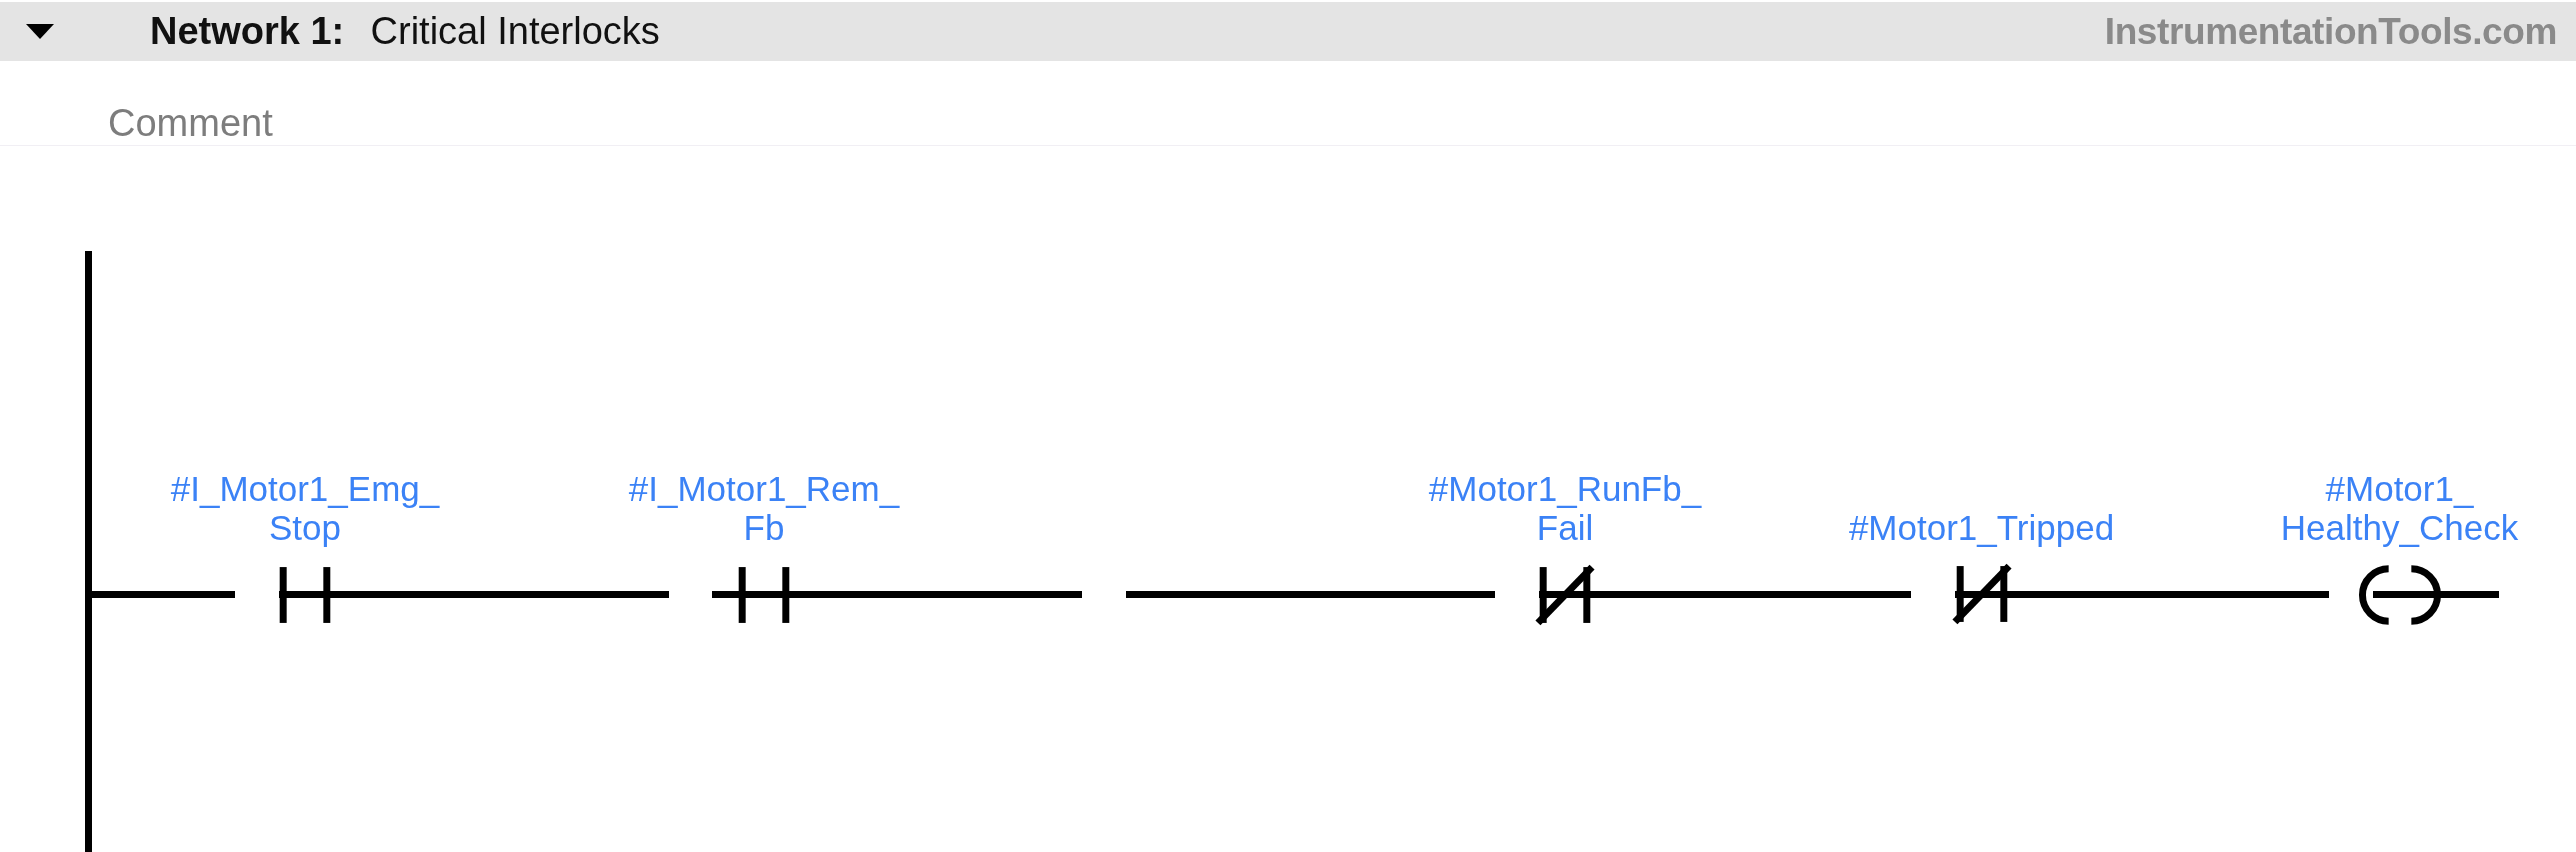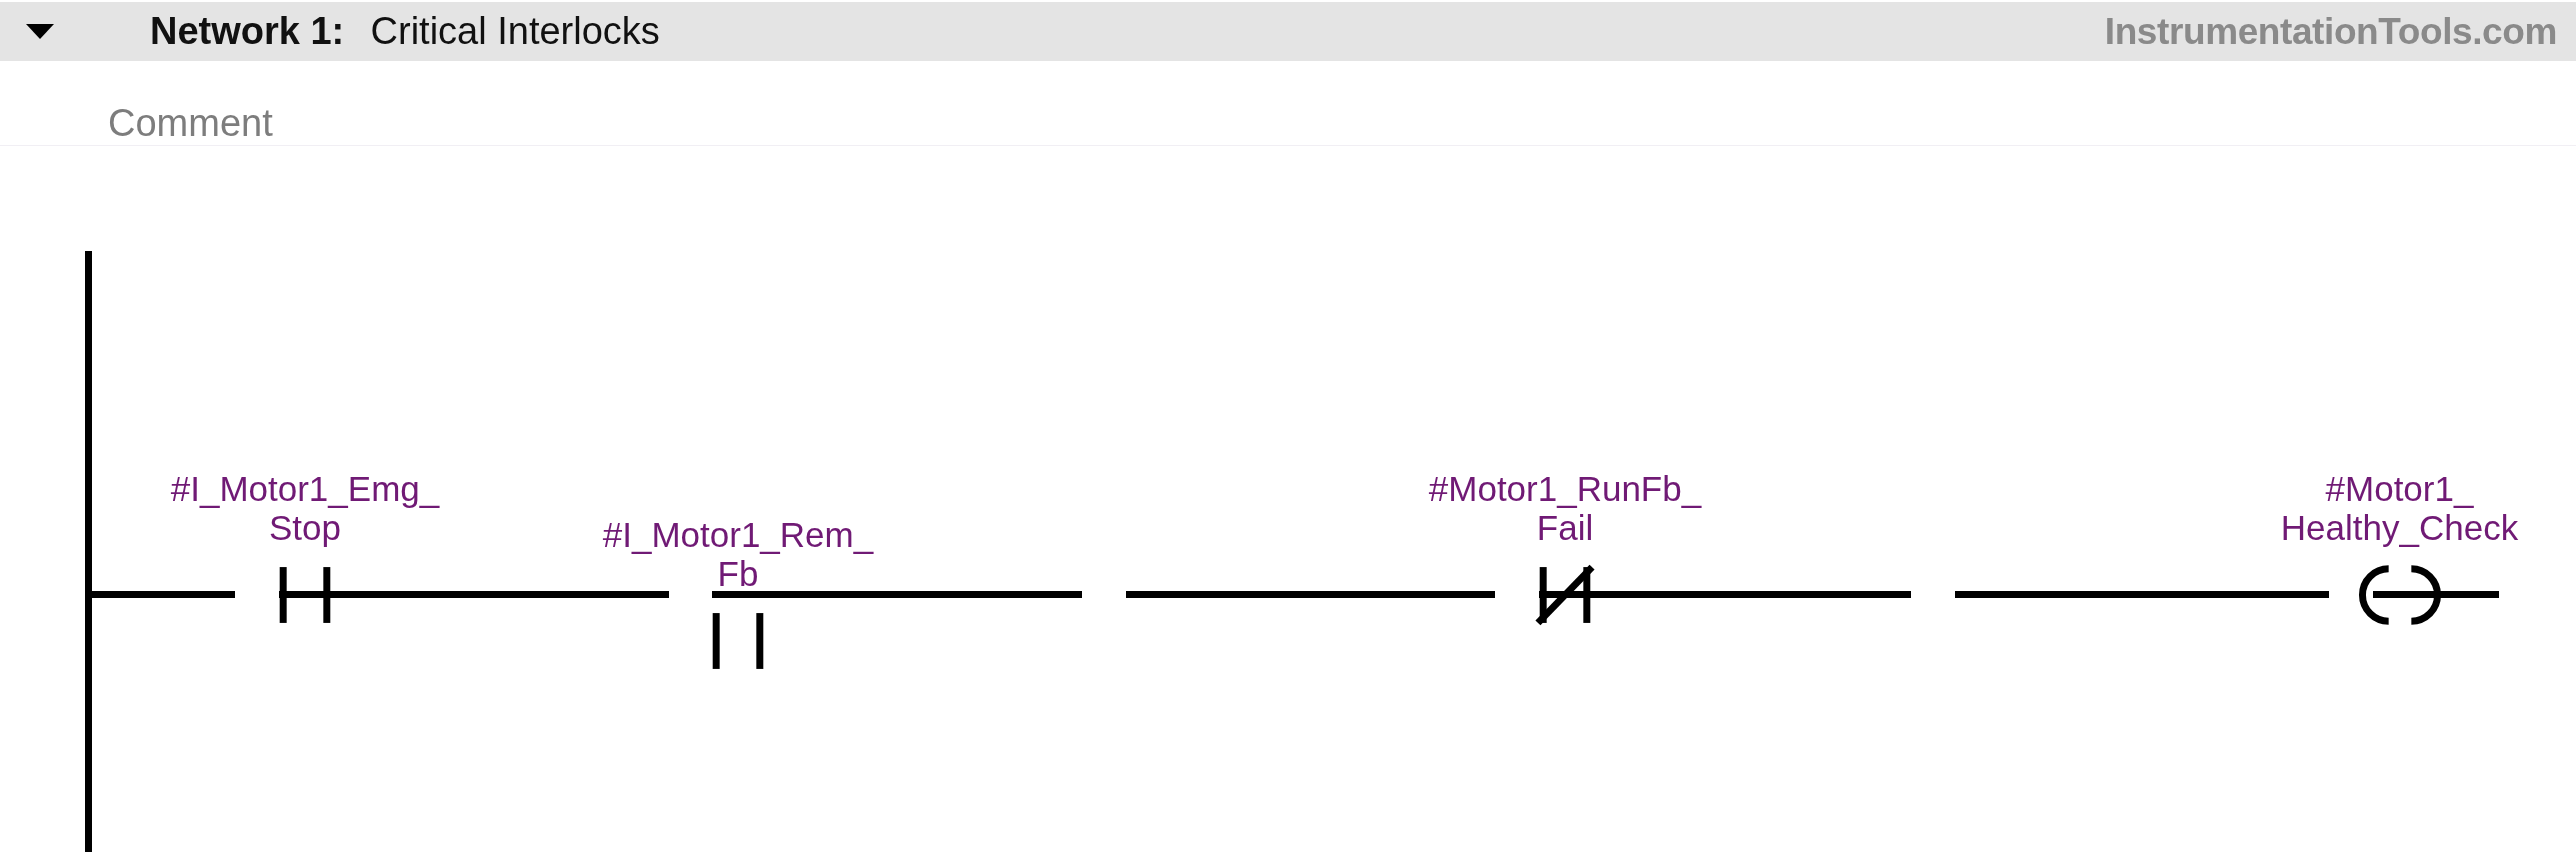--- a/index.html
+++ b/index.html
@@ -80,21 +80,21 @@
     background: #000;
   }
 
   
   .rung-el {
     position: absolute;
     text-align: center;
   }
   .rung-el .lbl {
     font-size: 35px;
-    color: #701a75;
+    color: #3b82f6;
     line-height: 1.12;
     white-space: pre-line;
     margin-bottom: 12.2px;
   }
 
   
   .sym svg { display: block; }
 
   
   .seg {
@@ -129,21 +129,21 @@
       <div class="sym" style="margin: 0px auto; width: 96px;">
         <svg width="96" height="70" viewBox="0 0 110 80">
     <line x1="30" y1="8" x2="30" y2="72" stroke="#000" stroke-width="8"></line>
     <line x1="80" y1="8" x2="80" y2="72" stroke="#000" stroke-width="8"></line>
   </svg>
       </div>
     </div>
     <div class="seg" style="left: 209px; top: 445px; width: 26px;"></div>
     <div class="seg" style="left: 279px; top: 445px; width: 26px;"></div>
     <div class="seg" style="left: 305px; top: 445px; width: 338px;"></div>
-    <div class="rung-el" style="left: 551px; width: 374px; top: 323px; margin-top: 46px;">
+    <div class="rung-el" style="left: 577px; width: 374px; top: 323px;">
       <div class="lbl">#I_Motor1_Rem_
 Fb</div>
       <div class="sym" style="margin: 0px auto; width: 96px;">
         <svg width="96" height="70" viewBox="0 0 110 80">
     <line x1="30" y1="8" x2="30" y2="72" stroke="#000" stroke-width="8"></line>
     <line x1="80" y1="8" x2="80" y2="72" stroke="#000" stroke-width="8"></line>
   </svg>
       </div>
     </div>
     <div class="seg" style="left: 643px; top: 445px; width: 26px;"></div>
@@ -159,20 +159,30 @@
         <svg width="96" height="70" viewBox="0 0 110 80">
     <line x1="30" y1="8" x2="30" y2="72" stroke="#000" stroke-width="8"></line>
     <line x1="80" y1="8" x2="80" y2="72" stroke="#000" stroke-width="8"></line>
     <line x1="24" y1="72" x2="86" y2="8" stroke="#000" stroke-width="8"></line>
   </svg>
       </div>
     </div>
     <div class="seg" style="left: 1469px; top: 445px; width: 26px;"></div>
     <div class="seg" style="left: 1539px; top: 445px; width: 26px;"></div>
     <div class="seg" style="left: 1565px; top: 445px; width: 320px;"></div>
+    <div class="rung-el" style="left: 1777px; width: 409px; top: 362px;">
+      <div class="lbl">#Motor1_Tripped</div>
+      <div class="sym" style="margin: 0px auto; width: 96px;">
+        <svg width="96" height="70" viewBox="0 0 110 80">
+    <line x1="30" y1="8" x2="30" y2="72" stroke="#000" stroke-width="8"></line>
+    <line x1="80" y1="8" x2="80" y2="72" stroke="#000" stroke-width="8"></line>
+    <line x1="24" y1="72" x2="86" y2="8" stroke="#000" stroke-width="8"></line>
+  </svg>
+      </div>
+    </div>
     <div class="seg" style="left: 1885px; top: 445px; width: 26px;"></div>
     <div class="seg" style="left: 1955px; top: 445px; width: 26px;"></div>
     <div class="seg" style="left: 1981px; top: 445px; width: 322px;"></div>
     <div class="rung-el" style="left: 2221px; width: 357px; top: 323px;">
       <div class="lbl">#Motor1_
 Healthy_Check</div>
       <div class="sym" style="margin: 0px auto; width: 96px;">
         <svg width="96" height="70" viewBox="0 0 110 80">
     <path d="M42 10 A30 30 0 0 0 42 70" fill="none" stroke="#000" stroke-width="8"></path>
     <path d="M68 10 A30 30 0 0 1 68 70" fill="none" stroke="#000" stroke-width="8"></path>

